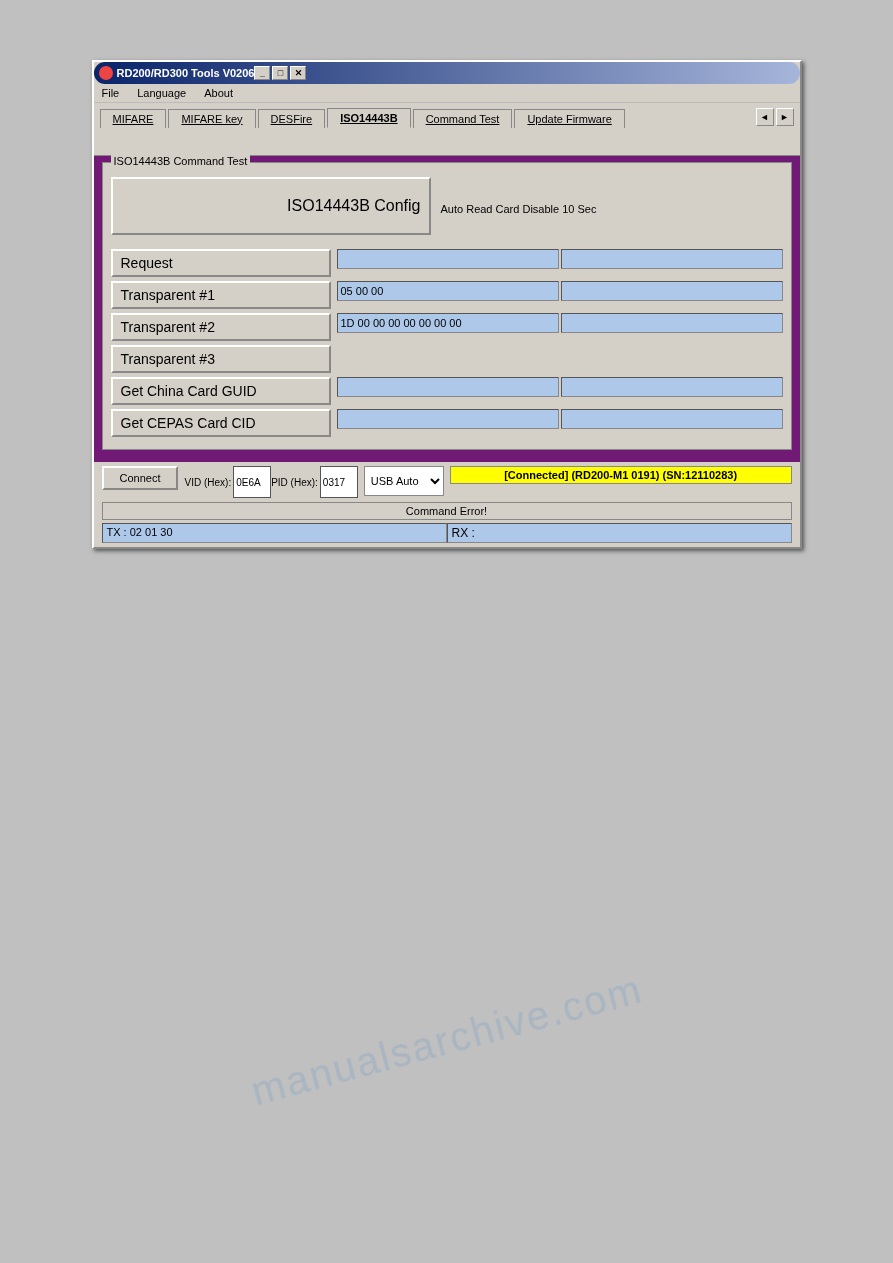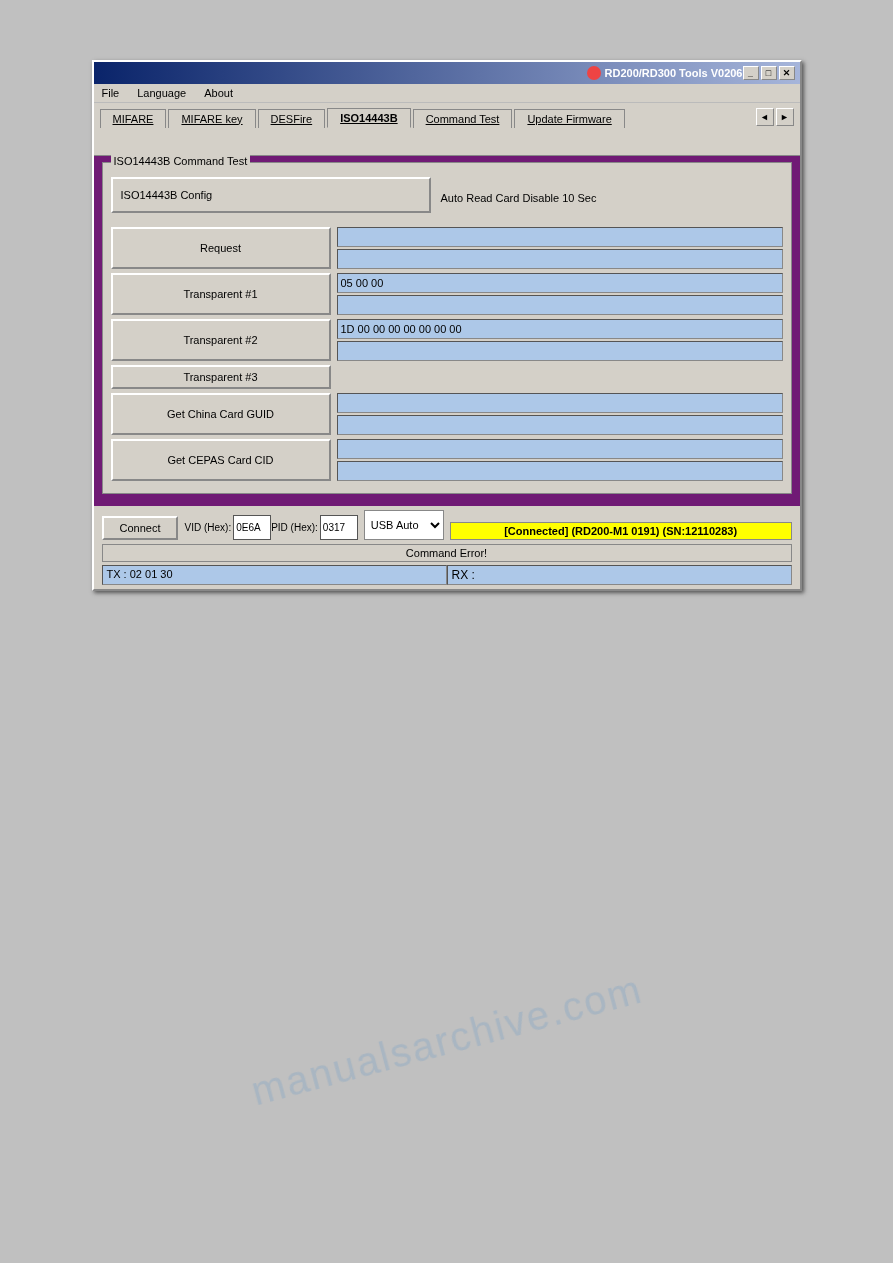--- a/index.html
+++ b/index.html
@@ -21,24 +21,25 @@
       box-shadow: 2px 2px 4px #555;
       background: #d4d0c8;
       position: relative;
     }
     .title-bar {
       background: linear-gradient(to right, #0a246a, #a6b5da);
       color: white;
       padding: 3px 5px;
       display: flex;
       align-items: center;
-      justify-content: flex-end;
+      justify-content: flex-start;
       font-size: 11px;
       font-weight: bold;
       height: 22px;
+      border-radius: 11px;
     }
     .title-bar-left {
       display: flex;
       align-items: center;
       gap: 4px;
     }
     .title-icon {
       width: 14px;
       height: 14px;
       background: #e44;
@@ -146,44 +147,44 @@
       gap: 6px;
     }
     .cmd-btn {
       width: 220px;
       min-width: 220px;
       padding: 4px 8px;
       background: #d4d0c8;
       border: 2px solid #888;
       border-top-color: #fff;
       border-left-color: #fff;
-      font-size: 11px;
-      cursor: pointer;
-      text-align: center;
+      font-size: 14px;
+      cursor: pointer;
+      text-align: left;
     }
     .iso-config-btn {
       width: 320px;
-      padding: 10px 8px;
+      padding: 18px 8px;
       background: #d4d0c8;
       border: 2px solid #888;
       border-top-color: #fff;
       border-left-color: #fff;
-      font-size: 11px;
-      cursor: pointer;
-      text-align: left;
+      font-size: 16px;
+      cursor: pointer;
+      text-align: right;
       margin-bottom: 6px;
     }
     .auto-read-label {
       font-size: 11px;
       margin-left: 10px;
       align-self: center;
     }
     .input-pair {
       display: flex;
-      flex-direction: column;
+      flex-direction: row;
       flex: 1;
       gap: 2px;
     }
     .input-field {
       width: 100%;
       height: 20px;
       background: #adc8e8;
       border: 1px solid #888;
       border-top-color: #555;
       border-left-color: #555;
@@ -193,21 +194,21 @@
     }
     .input-field.empty {
       background: #adc8e8;
     }
     .bottom-section {
       padding: 4px 8px;
       background: #d4d0c8;
     }
     .connect-row {
       display: flex;
-      align-items: flex-end;
+      align-items: flex-start;
       gap: 6px;
       margin-bottom: 4px;
     }
     .connect-btn {
       padding: 4px 16px;
       background: #d4d0c8;
       border: 2px solid #888;
       border-top-color: #fff;
       border-left-color: #fff;
       font-size: 11px;
@@ -218,21 +219,21 @@
       flex-direction: row;
       font-size: 10px;
     }
     .vid-row, .pid-row {
       display: flex;
       align-items: center;
       gap: 2px;
     }
     .vid-input {
       width: 38px;
-      height: 25px;
+      height: 32px;
       font-size: 10px;
       border: 1px solid #555;
       background: white;
       padding: 0 2px;
     }
     .usb-select {
       height: 30px;
       font-size: 11px;
       background: white;
       border: 1px solid #888;

